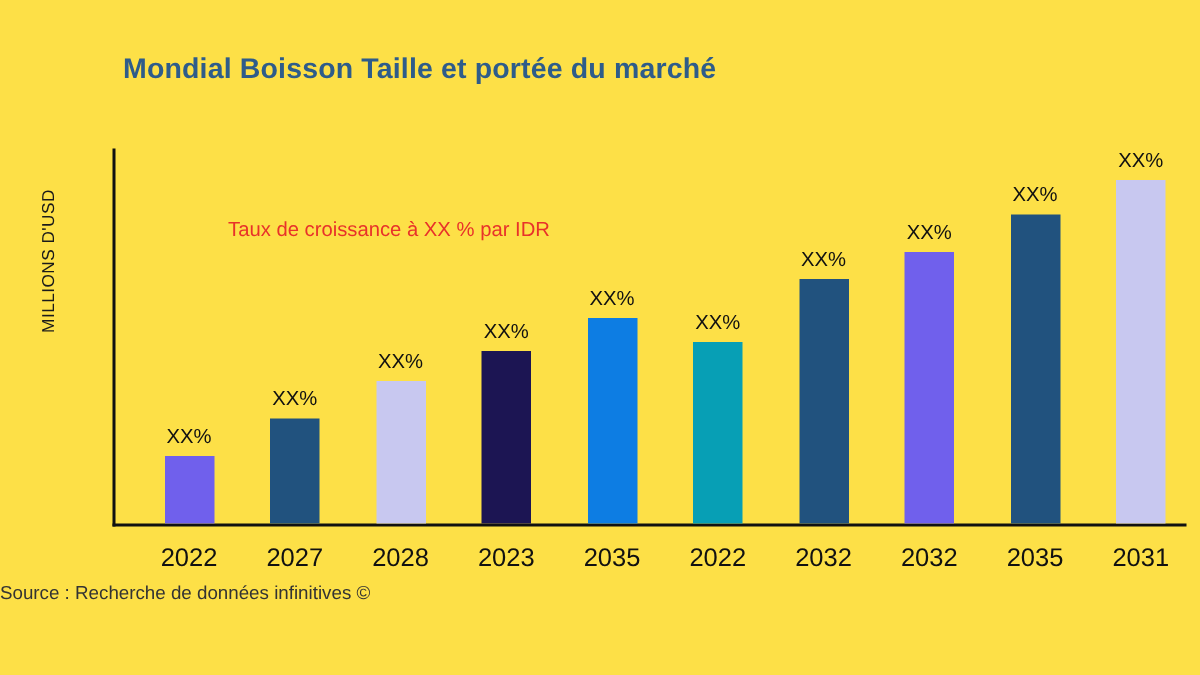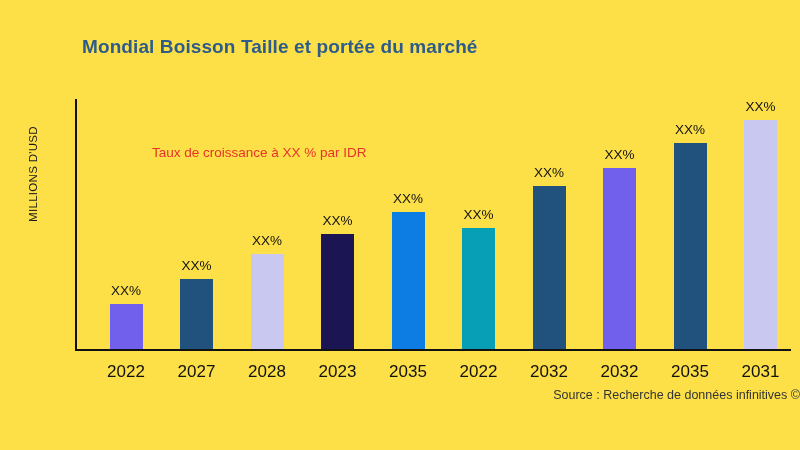--- a/index.html
+++ b/index.html
@@ -112,21 +112,21 @@
     color: #e8322a;
     white-space: nowrap;
   }
 
   
   #source-note {
     position: absolute;
     left: 0;
     top: 388px;
     width: 800px;
-    text-align: right;
+    text-align: left;
     font-size: 12.5px;
     color: #333333;
   }
 </style>
 </head>
 <body>
 
 <div id="chart-root">
 
   <div id="chart-title">Mondial Boisson Taille et portée du marché</div>

